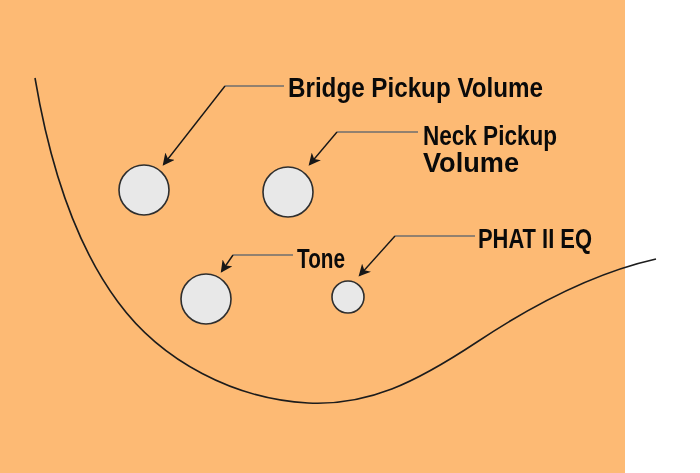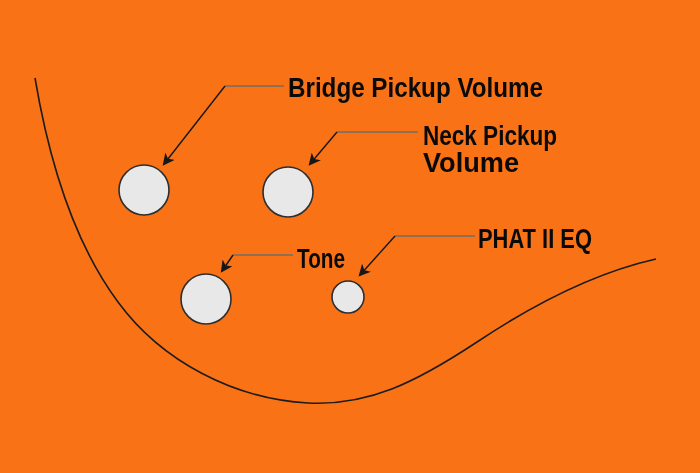--- a/index.html
+++ b/index.html
@@ -5,23 +5,24 @@
   html, body {
     margin: 0;
     padding: 0;
     width: 700px;
     height: 473px;
     background: #ffffff;
     overflow: hidden;
   }
   .canvas {
     position: relative;
-    width: 700px;
+    width: 612px;
     height: 473px;
-    background: #f97316;
+    background: #fdba74;
+    padding-left: 13px;
   }
   svg.diagram {
     position: absolute;
     left: 0;
     top: 0;
     width: 700px;
     height: 473px;
     display: block;
   }
   .body-curve {

